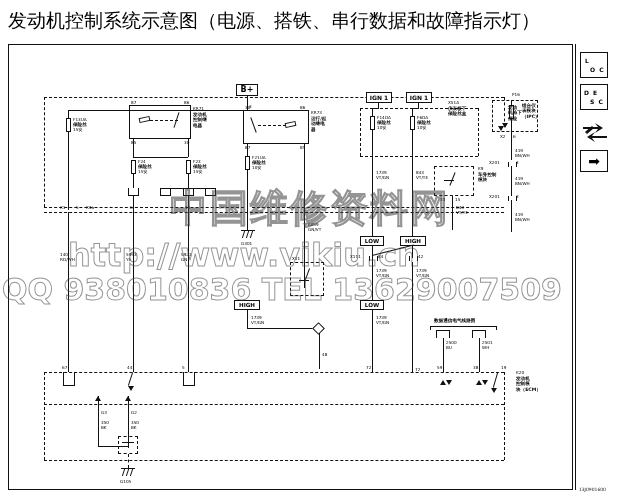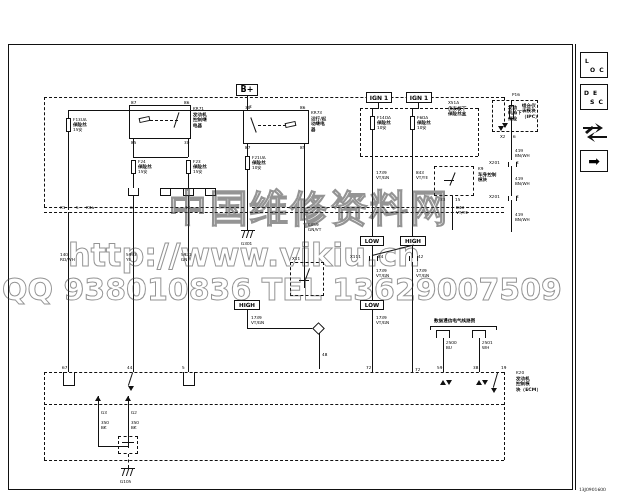--- a/index.html
+++ b/index.html
@@ -76,20 +76,21 @@
   .wm-url{left:68px;top:236px;font-size:32px;letter-spacing:0px;}
   .wm-qq{left:2px;top:272px;font-size:30px;letter-spacing:0px;}
 
   .idcode{position:absolute;right:14px;bottom:8px;font-size:4.5px;color:#222;}
 </style>
 </head>
 <body>
 
 <div id="root">
 
+  <div class="title">发动机控制系统示意图（电源、搭铁、串行数据和故障指示灯）</div>
 
   <div class="frame"></div>
   <div class="railsep"></div>
 
   <div class="rail">
     <div class="railbtn">
       <span style="left:4px;top:4px;">L</span>
       <span style="left:9px;top:13px;letter-spacing:1px;">O C</span>
     </div>
     <div class="railbtn">

